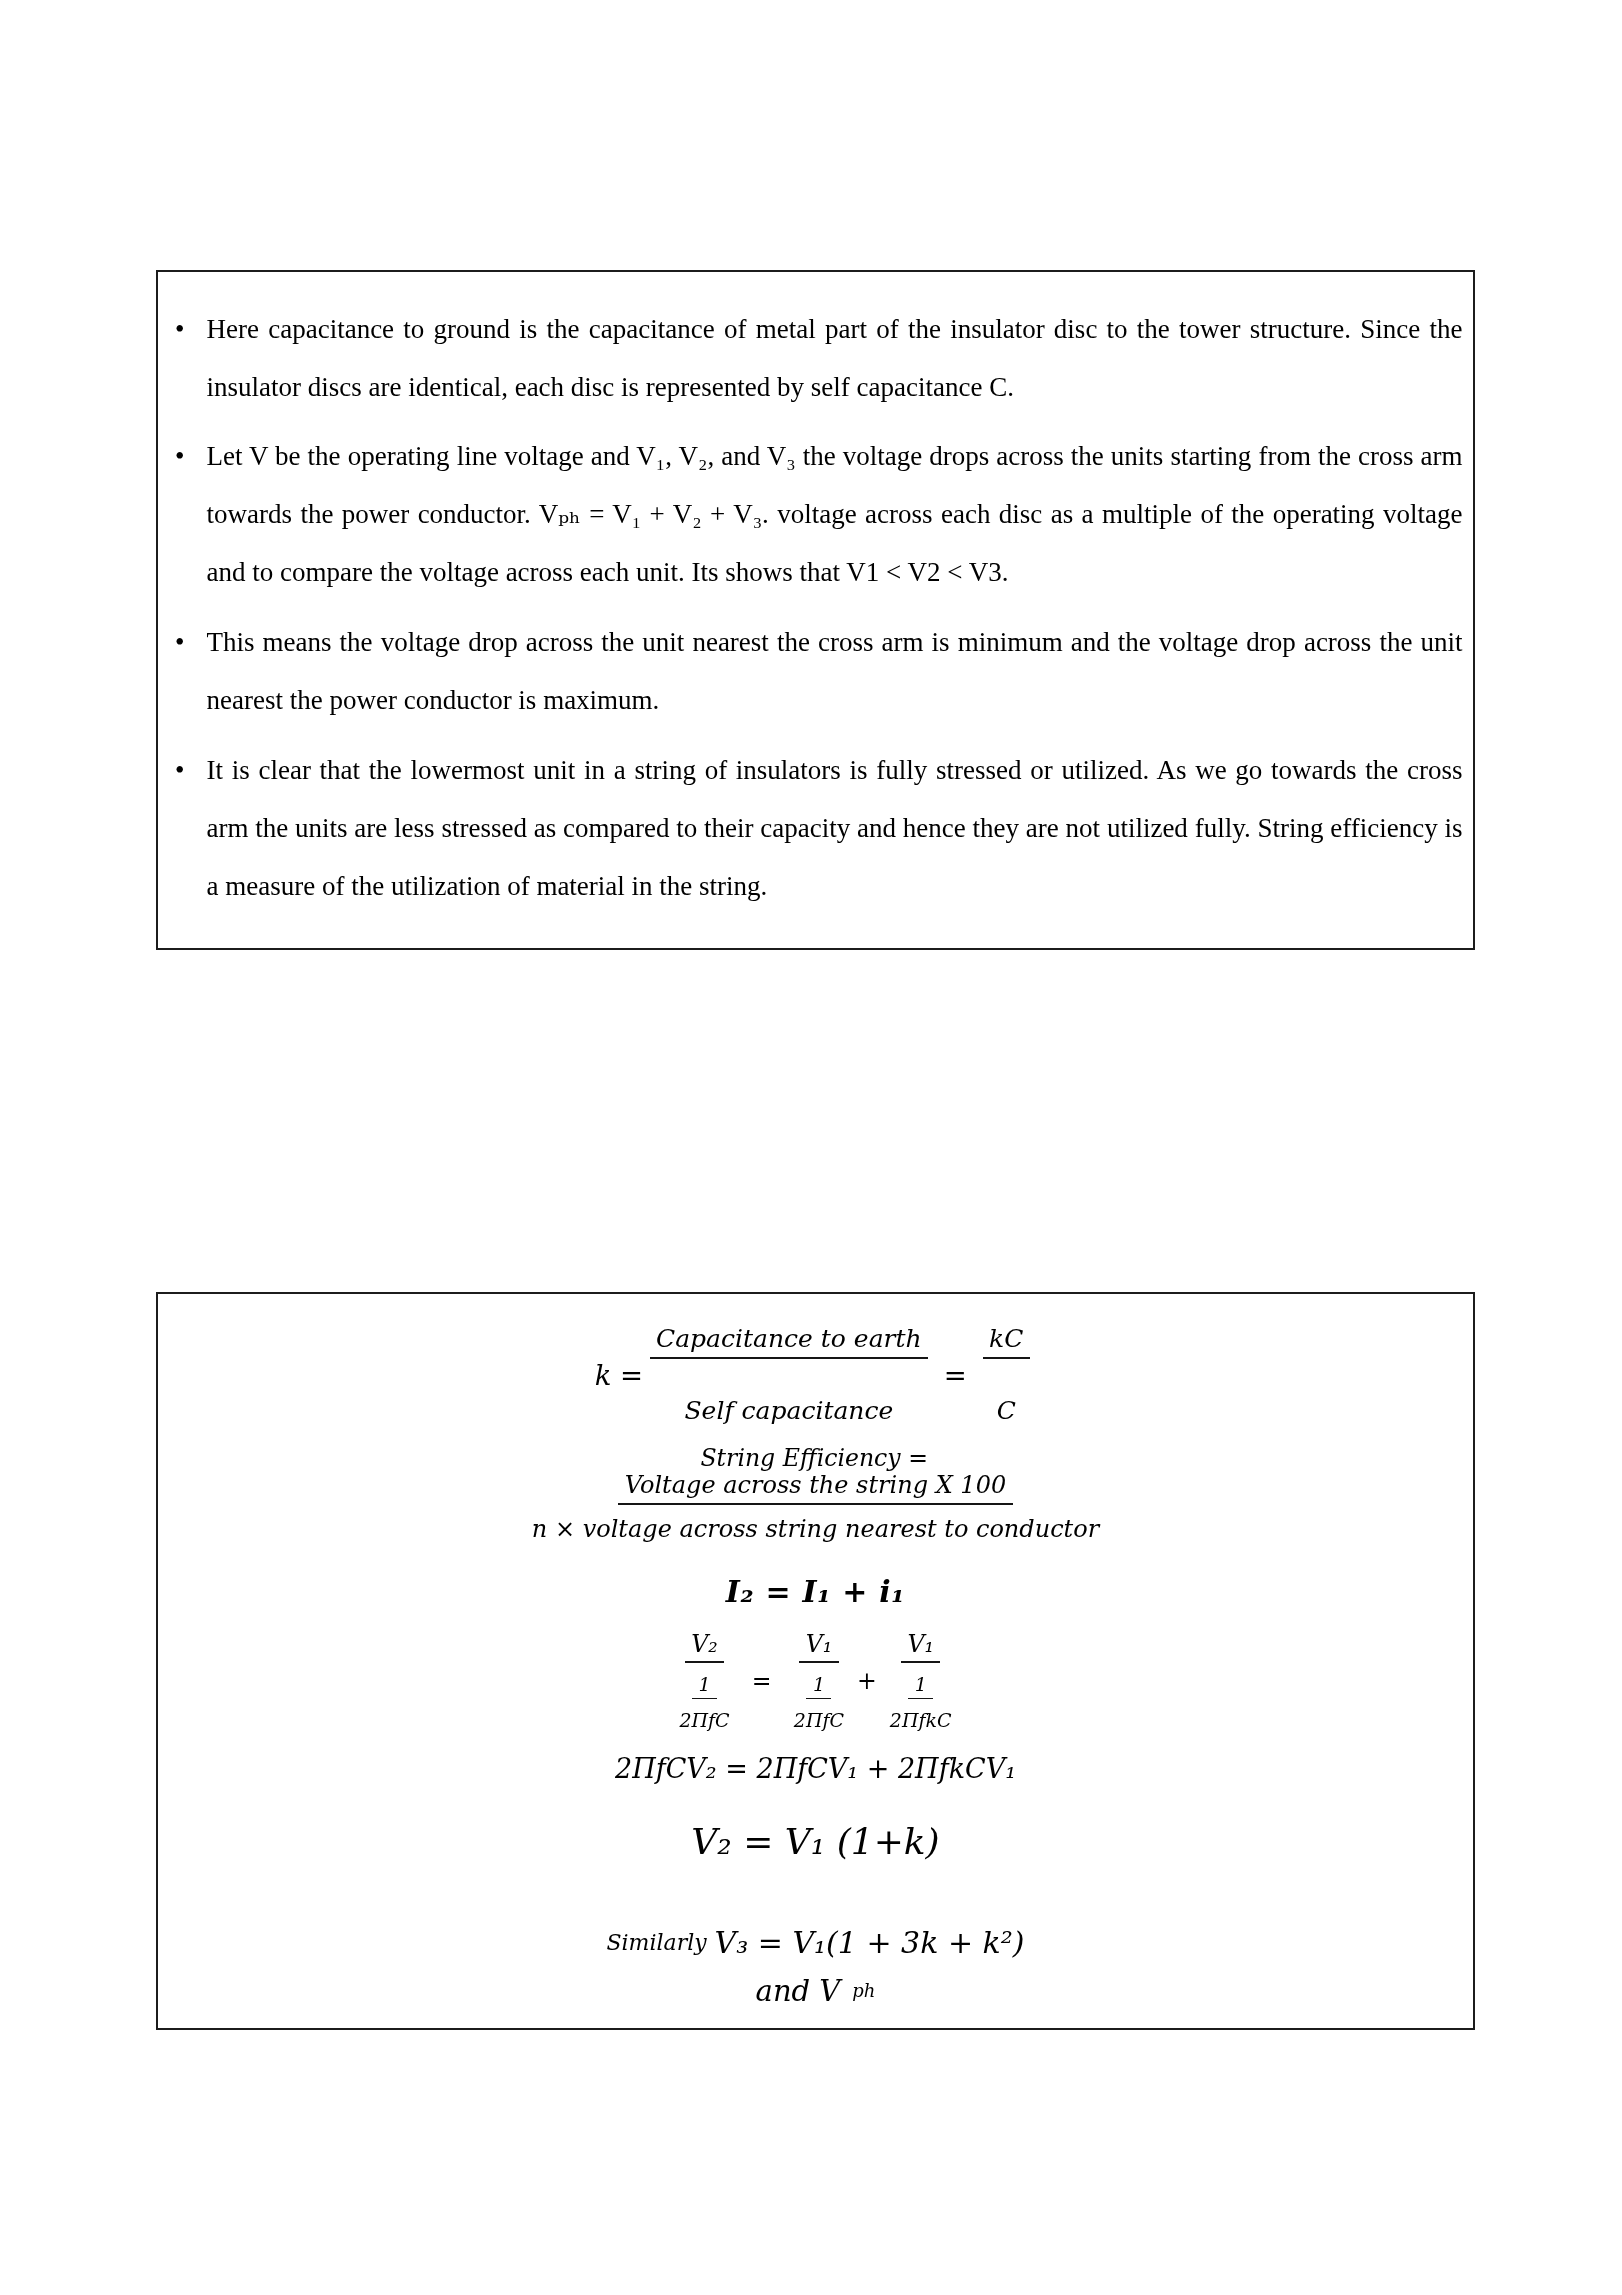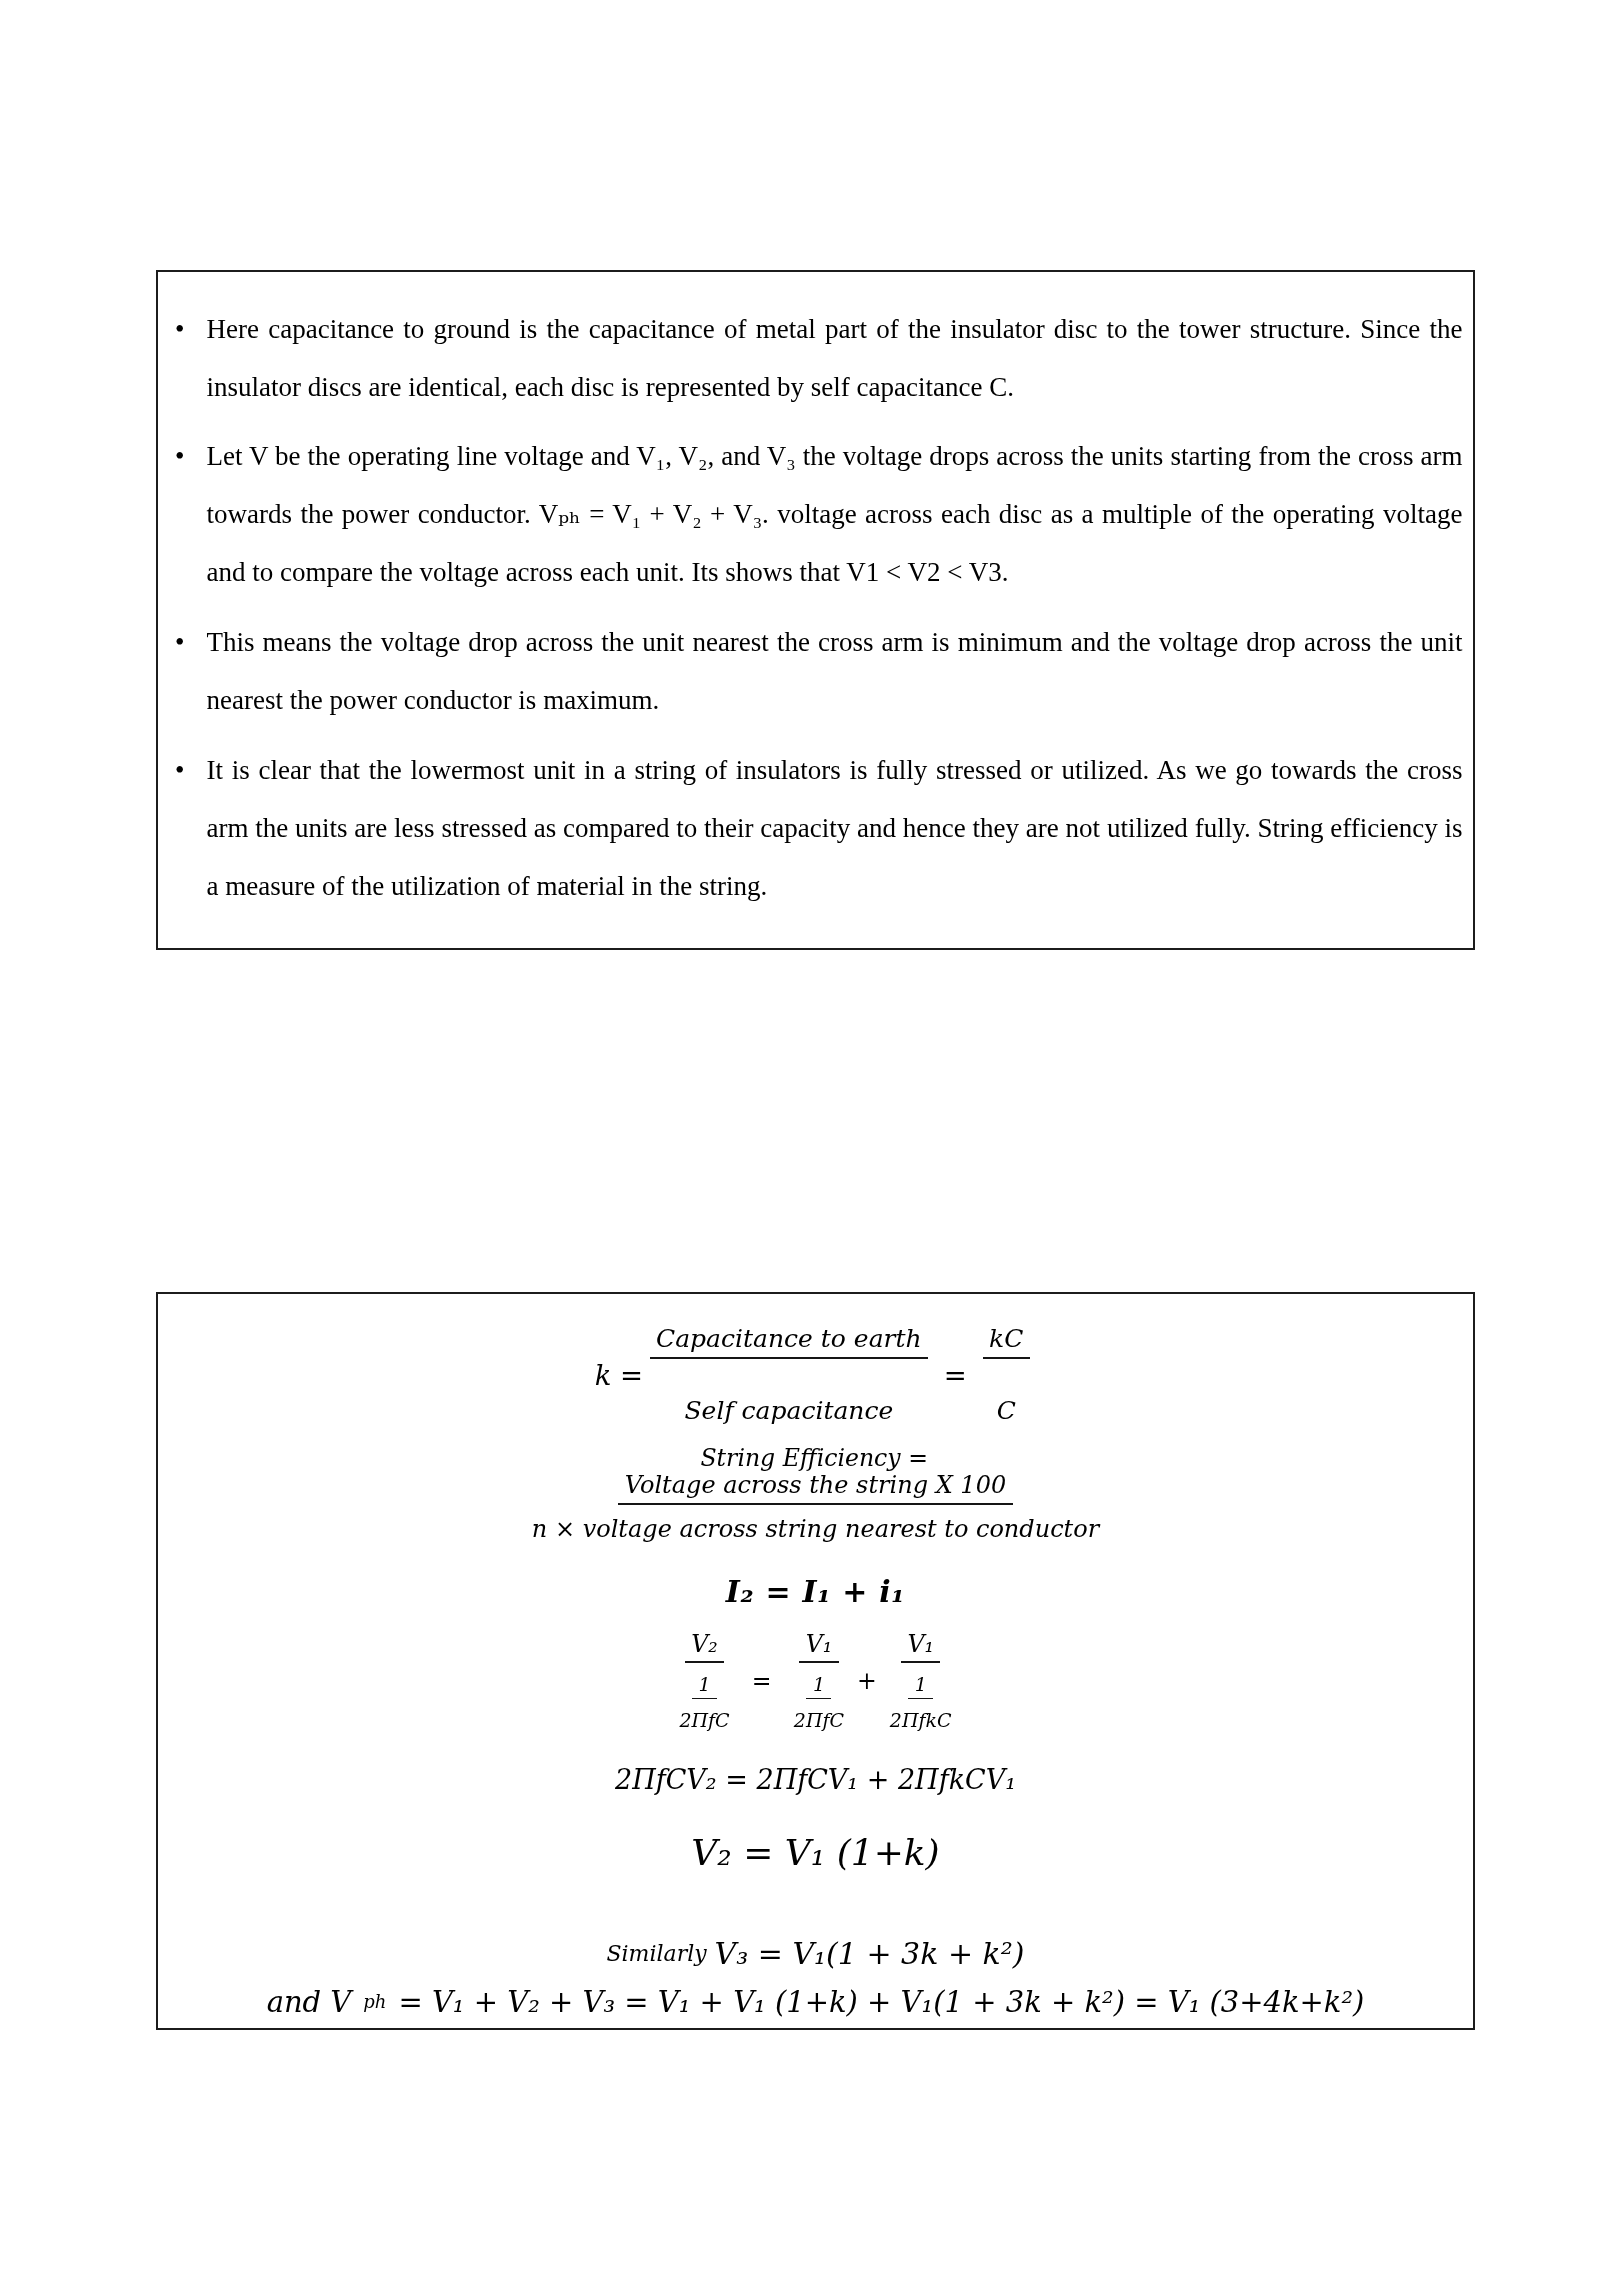--- a/index.html
+++ b/index.html
@@ -86,21 +86,21 @@
     line-height: 1.15;
     text-align: center;
   }
   .frac .frac > .num { border-bottom-width: 1.6px; padding-bottom: 2px; }
 
   .row-k        { font-size: 27.5px; margin-bottom: 18.3px; }
   .row-k .frac  { font-size: 25px; gap: 27px; }
   .row-eff      { font-size: 24px; margin-bottom: 30px; flex-direction: column; }
   .row-eff .lhs { font-size: 23.6px; margin-right: 2.6px; }
   .row-current  { font-size: 30px; margin-bottom: 22px; letter-spacing: 0.7px; font-weight: bold; }
-  .row-balance  { font-size: 23.6px; margin-bottom: 32px; }
+  .row-balance  { font-size: 23.6px; margin-bottom: 21px; }
   .row-balance .frac .frac { font-size: 19px; }
   .row-expand   { font-size: 27px; margin-bottom: 37px; }
   .row-v2       { font-size: 36px; margin-bottom: 63px; }
   .row-v3       { font-size: 30px; margin-bottom: 14px; }
   .row-v3 .similarly { font-size: 22px; margin-right: 7.9px; }
   .row-vph      { font-size: 29px; gap: 12px; }
   .subsc {
     font-size: 0.62em;
     vertical-align: -0.25em;
   }
@@ -199,19 +199,18 @@
     </div>
 
     <div class="frow math row-v3">
       <span class="similarly">Similarly</span>
       <span>V₃ =  V₁(1 + 3k + k²)</span>
     </div>
 
     <div class="frow math row-vph">
       <span>and V</span>
         <span class="subsc">ph</span>
-        <span> =  V₁ + V₂ +  V₃  = V₁ + V₁ (1+k) + V₁(1 + 3k + k²) = V₁  (3+4k+k²)</span>
     </div>
 
   </section>
 
 </div>
 
 
 </body></html>

